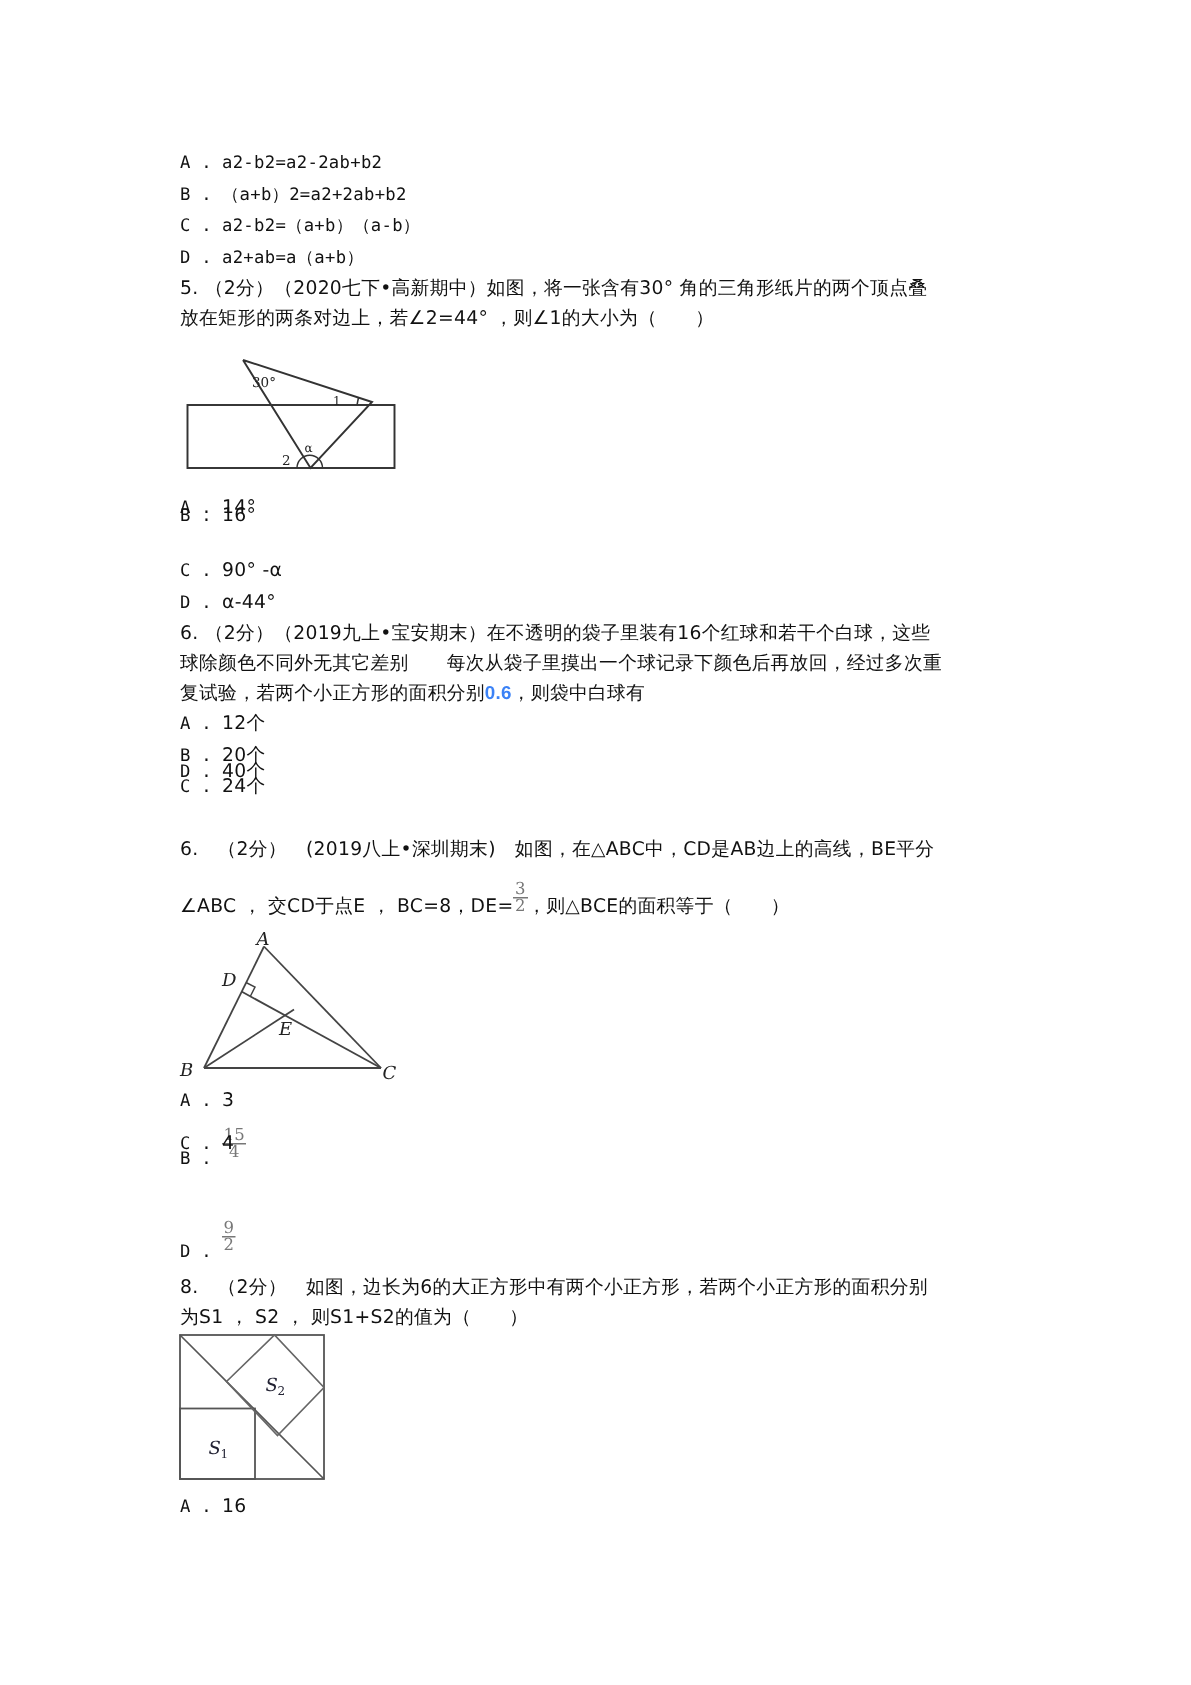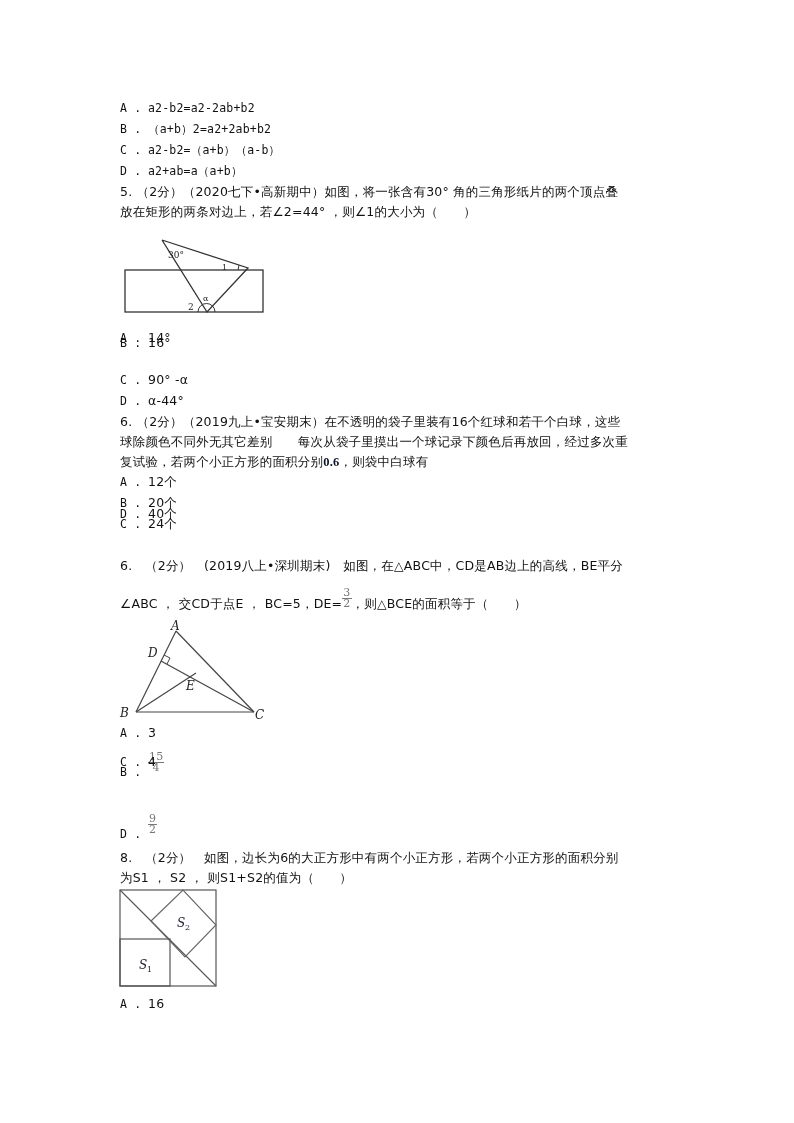--- a/index.html
+++ b/index.html
@@ -5,21 +5,21 @@
   html, body { margin:0; padding:0; background:#ffffff; }
   body { width:794px; height:1123px; position:relative; overflow:hidden;
          font-family:"DejaVu Sans", "Liberation Sans", sans-serif; color:#111; }
   .line { position:absolute; left:120px; font-size:12.5px; line-height:16px; white-space:nowrap; letter-spacing:0.2px; }
   .opt-letter { display:inline-block; width:28px; }
   .mono { font-family:"DejaVu Sans Mono", "Liberation Mono", monospace; font-size:11.5px; }
   .fig { position:absolute; }
   .frac { display:inline-block; vertical-align:middle; text-align:center; font-family:"DejaVu Serif", "Liberation Serif", serif; color:#777; font-size:11px; line-height:10px; }
   .frac .num { display:block; border-bottom:1px solid #777; padding:0 1px; }
   .frac .den { display:block; padding:0 1px; }
-  .grey { color:#0f172a; font-family:Liberation Serif, serif; font-weight:bold; }
+  .grey { color:#3b82f6; font-family:Liberation Sans, sans-serif; font-weight:bold; }
   svg text { font-family:"DejaVu Serif", "Liberation Serif", serif; }
 </style>
 </head>
 <body>
 
 <div class="line" style="top:100px">
   <span class="opt-letter mono">A .</span><span class="mono">a2-b2=a2-2ab+b2</span>
 </div>
 <div class="line" style="top:121px">
   <span class="opt-letter mono">B .</span><span class="mono">（a+b）2=a2+2ab+b2</span>
@@ -72,21 +72,21 @@
 </div>
 <div class="line" style="top:516px">
   <span class="opt-letter mono">C .</span><span>24个</span>
 </div>
 <div class="line" style="top:506px">
   <span class="opt-letter mono">D .</span><span>40个</span>
 </div>
 
 <div class="line" style="top:558px">6.　（2分）　(2019八上•深圳期末)　如图，在△ABC中，CD是AB边上的高线，BE平分</div>
 <div class="line" style="top:594px">
-  <span>∠ABC ，  交CD于点E ，  BC=5，DE=</span><span class="frac" style="position:relative;top:-6px"><span class="num">3</span><span class="den">2</span></span><span>，则△BCE的面积等于（　　）</span>
+  <span>∠ABC ，  交CD于点E ，  BC=8，DE=</span><span class="frac" style="position:relative;top:-6px"><span class="num">3</span><span class="den">2</span></span><span>，则△BCE的面积等于（　　）</span>
 </div>
 
 <svg class="fig" style="left:116px;top:618px" width="155" height="106" viewBox="0 0 155 106">
   <line x1="20" y1="94" x2="138" y2="94" stroke="#444" stroke-width="1.2"></line>
   <line x1="20" y1="94" x2="60" y2="13" stroke="#444" stroke-width="1.2"></line>
   <line x1="60" y1="13" x2="138" y2="94" stroke="#444" stroke-width="1.2"></line>
   <line x1="45" y1="43" x2="138" y2="94" stroke="#444" stroke-width="1.2"></line>
   <line x1="20" y1="94" x2="80" y2="55" stroke="#444" stroke-width="1.2"></line>
   <polyline points="48,37 54,40 51,46" fill="none" stroke="#444" stroke-width="1"></polyline>
   <text x="55" y="12" font-size="12" font-style="italic" fill="#222">A</text>

